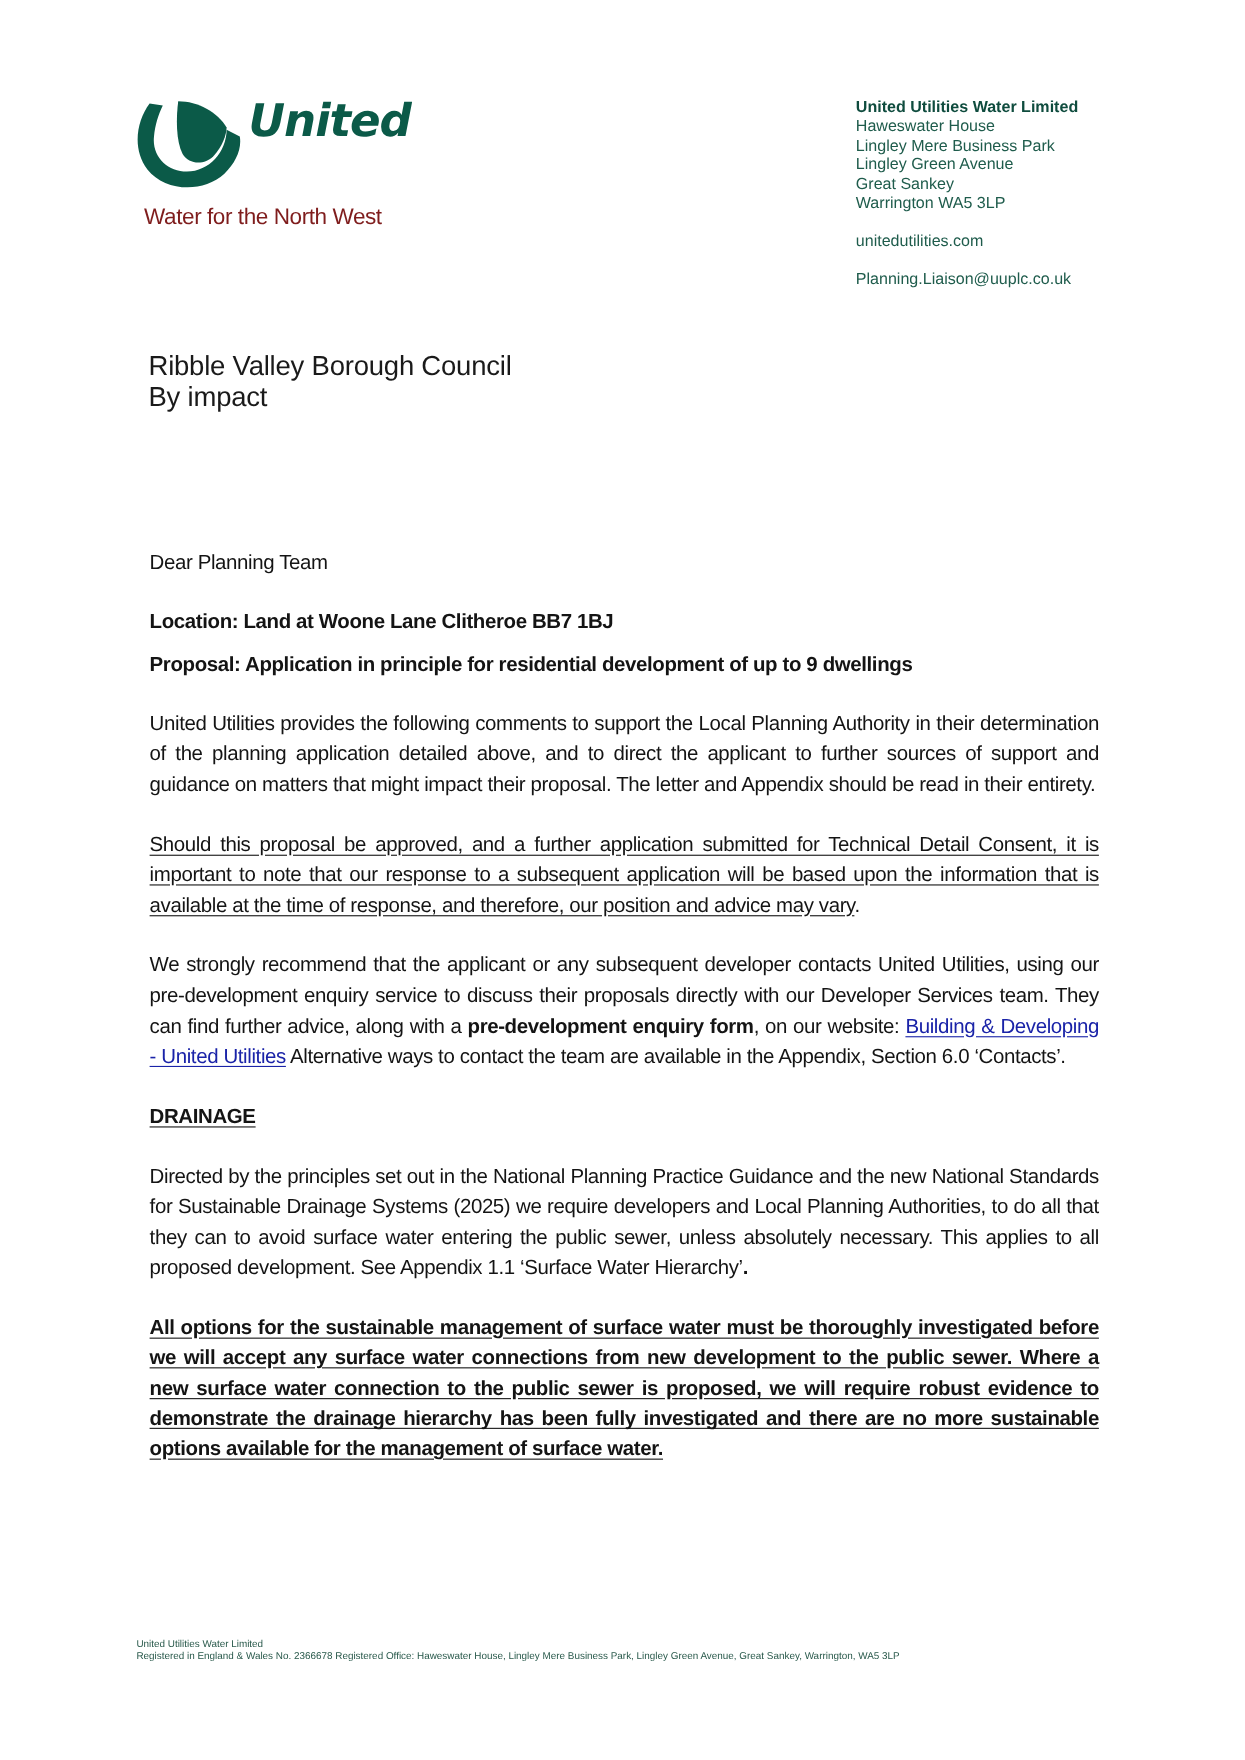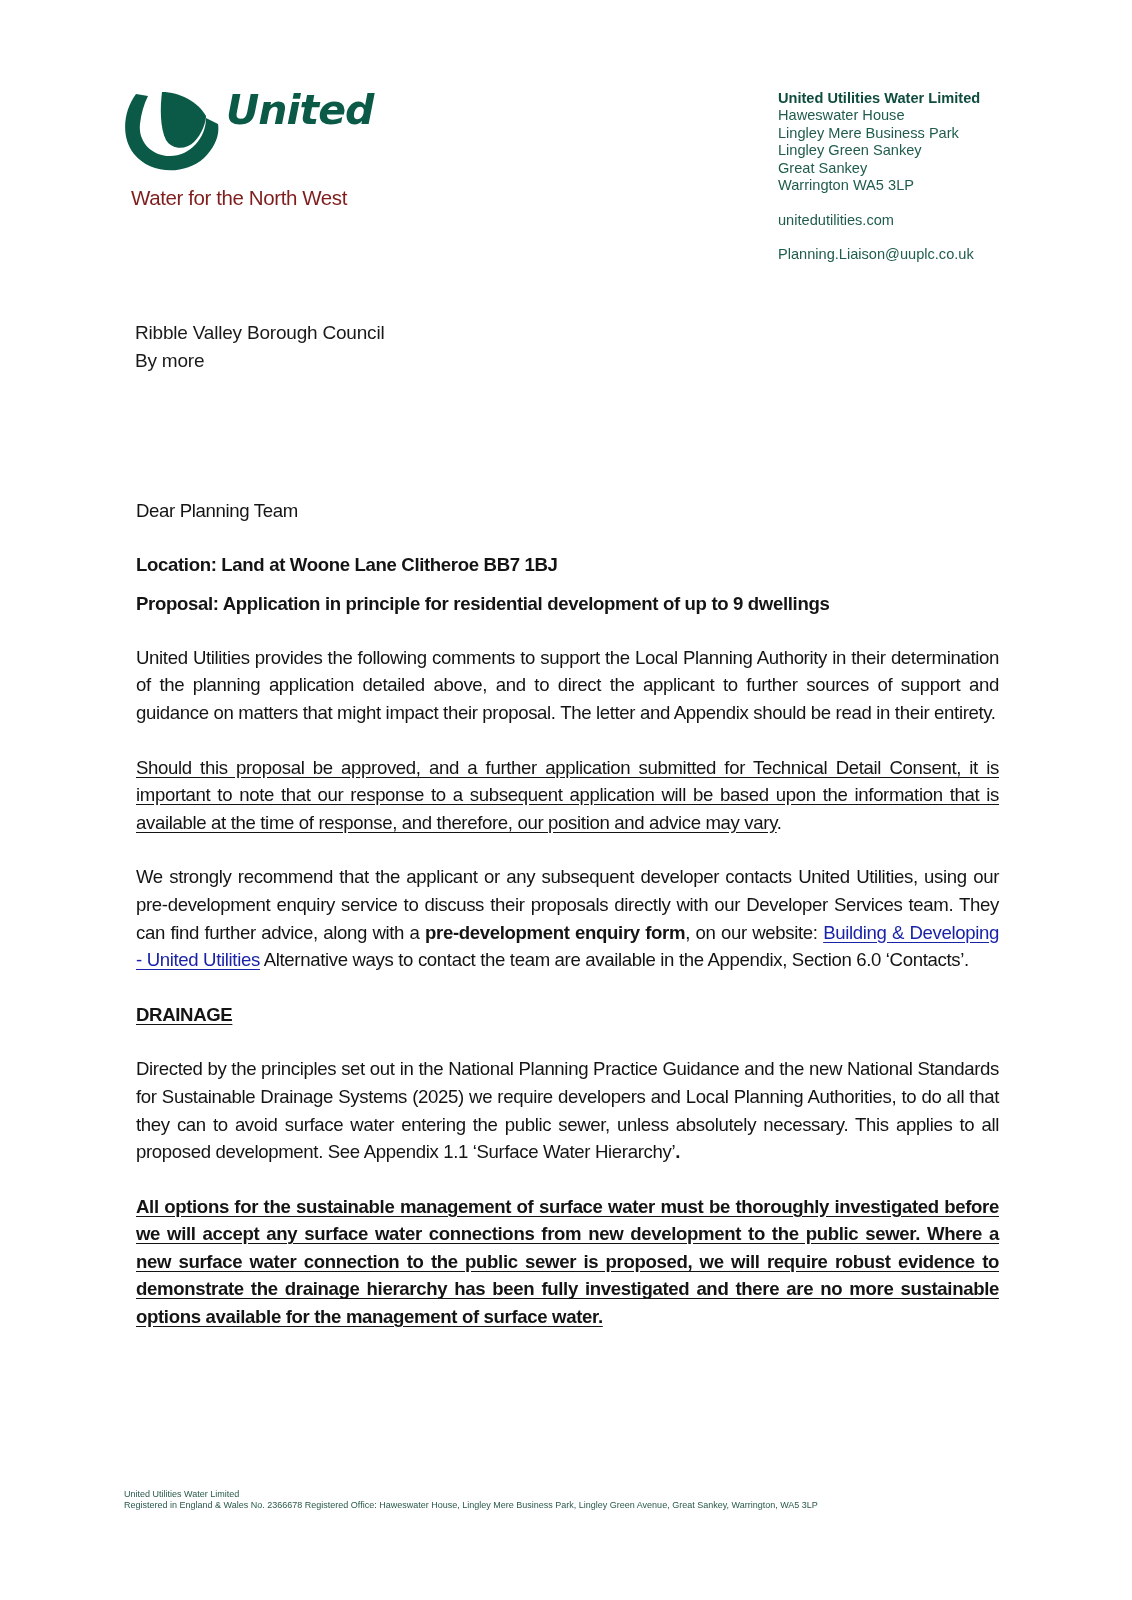--- a/index.html
+++ b/index.html
@@ -8,21 +8,21 @@
     .logo { position: absolute; left: 122px; top: 86px; width: 260px; height: 130px; }
     .logo svg { position: absolute; left: 0; top: 2px; }
     .logo-word { position: absolute; font-family: "DejaVu Sans", sans-serif; font-style: italic; font-weight: bold; color: #0b5a48; }
     .logo-word.w1 { left: 104px; top: 0px; font-size: 41px; letter-spacing: -1px; }
     .logo-word.w2 { left: 104px; top: 42px; font-size: 41px; letter-spacing: -1px; }
     .tagline { position: absolute; left: 9px; top: 100px; font-family: "Liberation Sans", sans-serif; font-size: 20.5px; color: #7f1d1d; letter-spacing: -0.4px; }
     .sender { position: absolute; left: 778px; top: 90px; font-family: "Liberation Sans", sans-serif; font-size: 14.6px; line-height: 17.4px; color: #1f5c4c; }
     .sender .bold { font-weight: bold; color: #0f4c3e; }
     .sender .gap { height: 18px; }
     .sender .gap2 { height: 16px; }
-    .recipient { position: absolute; left: 135px; top: 319px; font-family: "Liberation Sans", sans-serif; font-size: 19px; line-height: 28px; color: #1a1a1a; letter-spacing: -0.2px; }
+    .recipient { position: absolute; left: 135px; top: 319px; font-family: "Liberation Sans", sans-serif; font-size: 25px; line-height: 28px; color: #1a1a1a; letter-spacing: -0.2px; }
     .refs { position: absolute; left: 783px; top: 319px; font-family: "Liberation Sans", sans-serif; font-size: 19px; line-height: 28px; color: #1a1a1a; letter-spacing: -0.2px; }
     .refs .row { display: flex; }
     .refs .label { width: 108px; }
     .body { position: absolute; left: 124px; top: 485px; width: 887px; font-family: "Liberation Sans", sans-serif; font-size: 18.6px; line-height: 27.6px; color: #141414; letter-spacing: -0.35px; }
     .body p { margin: 12px; text-align: justify; }
     .salutation { margin-bottom: 26px !important; }
     .subject { font-weight: bold; margin-bottom: 26px !important; }
     .para { margin-bottom: 27px !important; }
     .u { text-decoration: underline; text-underline-offset: 3px; }
     .b { font-weight: bold; }
@@ -41,32 +41,32 @@
       <path d="M40 4 C38 20 38 40 44 52 C50 62 64 62 72 54 C80 46 84 34 84 28 C76 14 58 4 40 4 Z" fill="#0b5a48"></path>
     </svg>
     <div class="logo-word w1">United</div>
     <div class="tagline">Water for the North West</div>
   </div>
 
   <div class="sender">
     <div class="bold">United Utilities Water Limited</div>
     <div>Haweswater House</div>
     <div>Lingley Mere Business Park</div>
-    <div>Lingley Green Sankey</div>
+    <div>Lingley Green Avenue</div>
     <div>Great Sankey</div>
     <div>Warrington WA5 3LP</div>
     <div class="gap"></div>
     <div>unitedutilities.com</div>
     <div class="gap2"></div>
     <div>Planning.Liaison@uuplc.co.uk</div>
   </div>
 
   <div class="recipient">
     <div>Ribble Valley Borough Council</div>
-    <div>By more</div>
+    <div>By impact</div>
   </div>
 
 
   <div class="body">
     <p class="salutation">Dear Planning Team</p>
     <div class="subject">
       <p>Location: Land at Woone Lane Clitheroe BB7 1BJ</p>
       <p>Proposal: Application in principle for residential development of up to 9 dwellings</p>
     </div>
     <p class="para">United Utilities provides the following comments to support the Local Planning Authority in their determination of the planning application detailed above, and to direct the applicant to further sources of support and guidance on matters that might impact their proposal. The letter and Appendix should be read in their entirety.</p>

